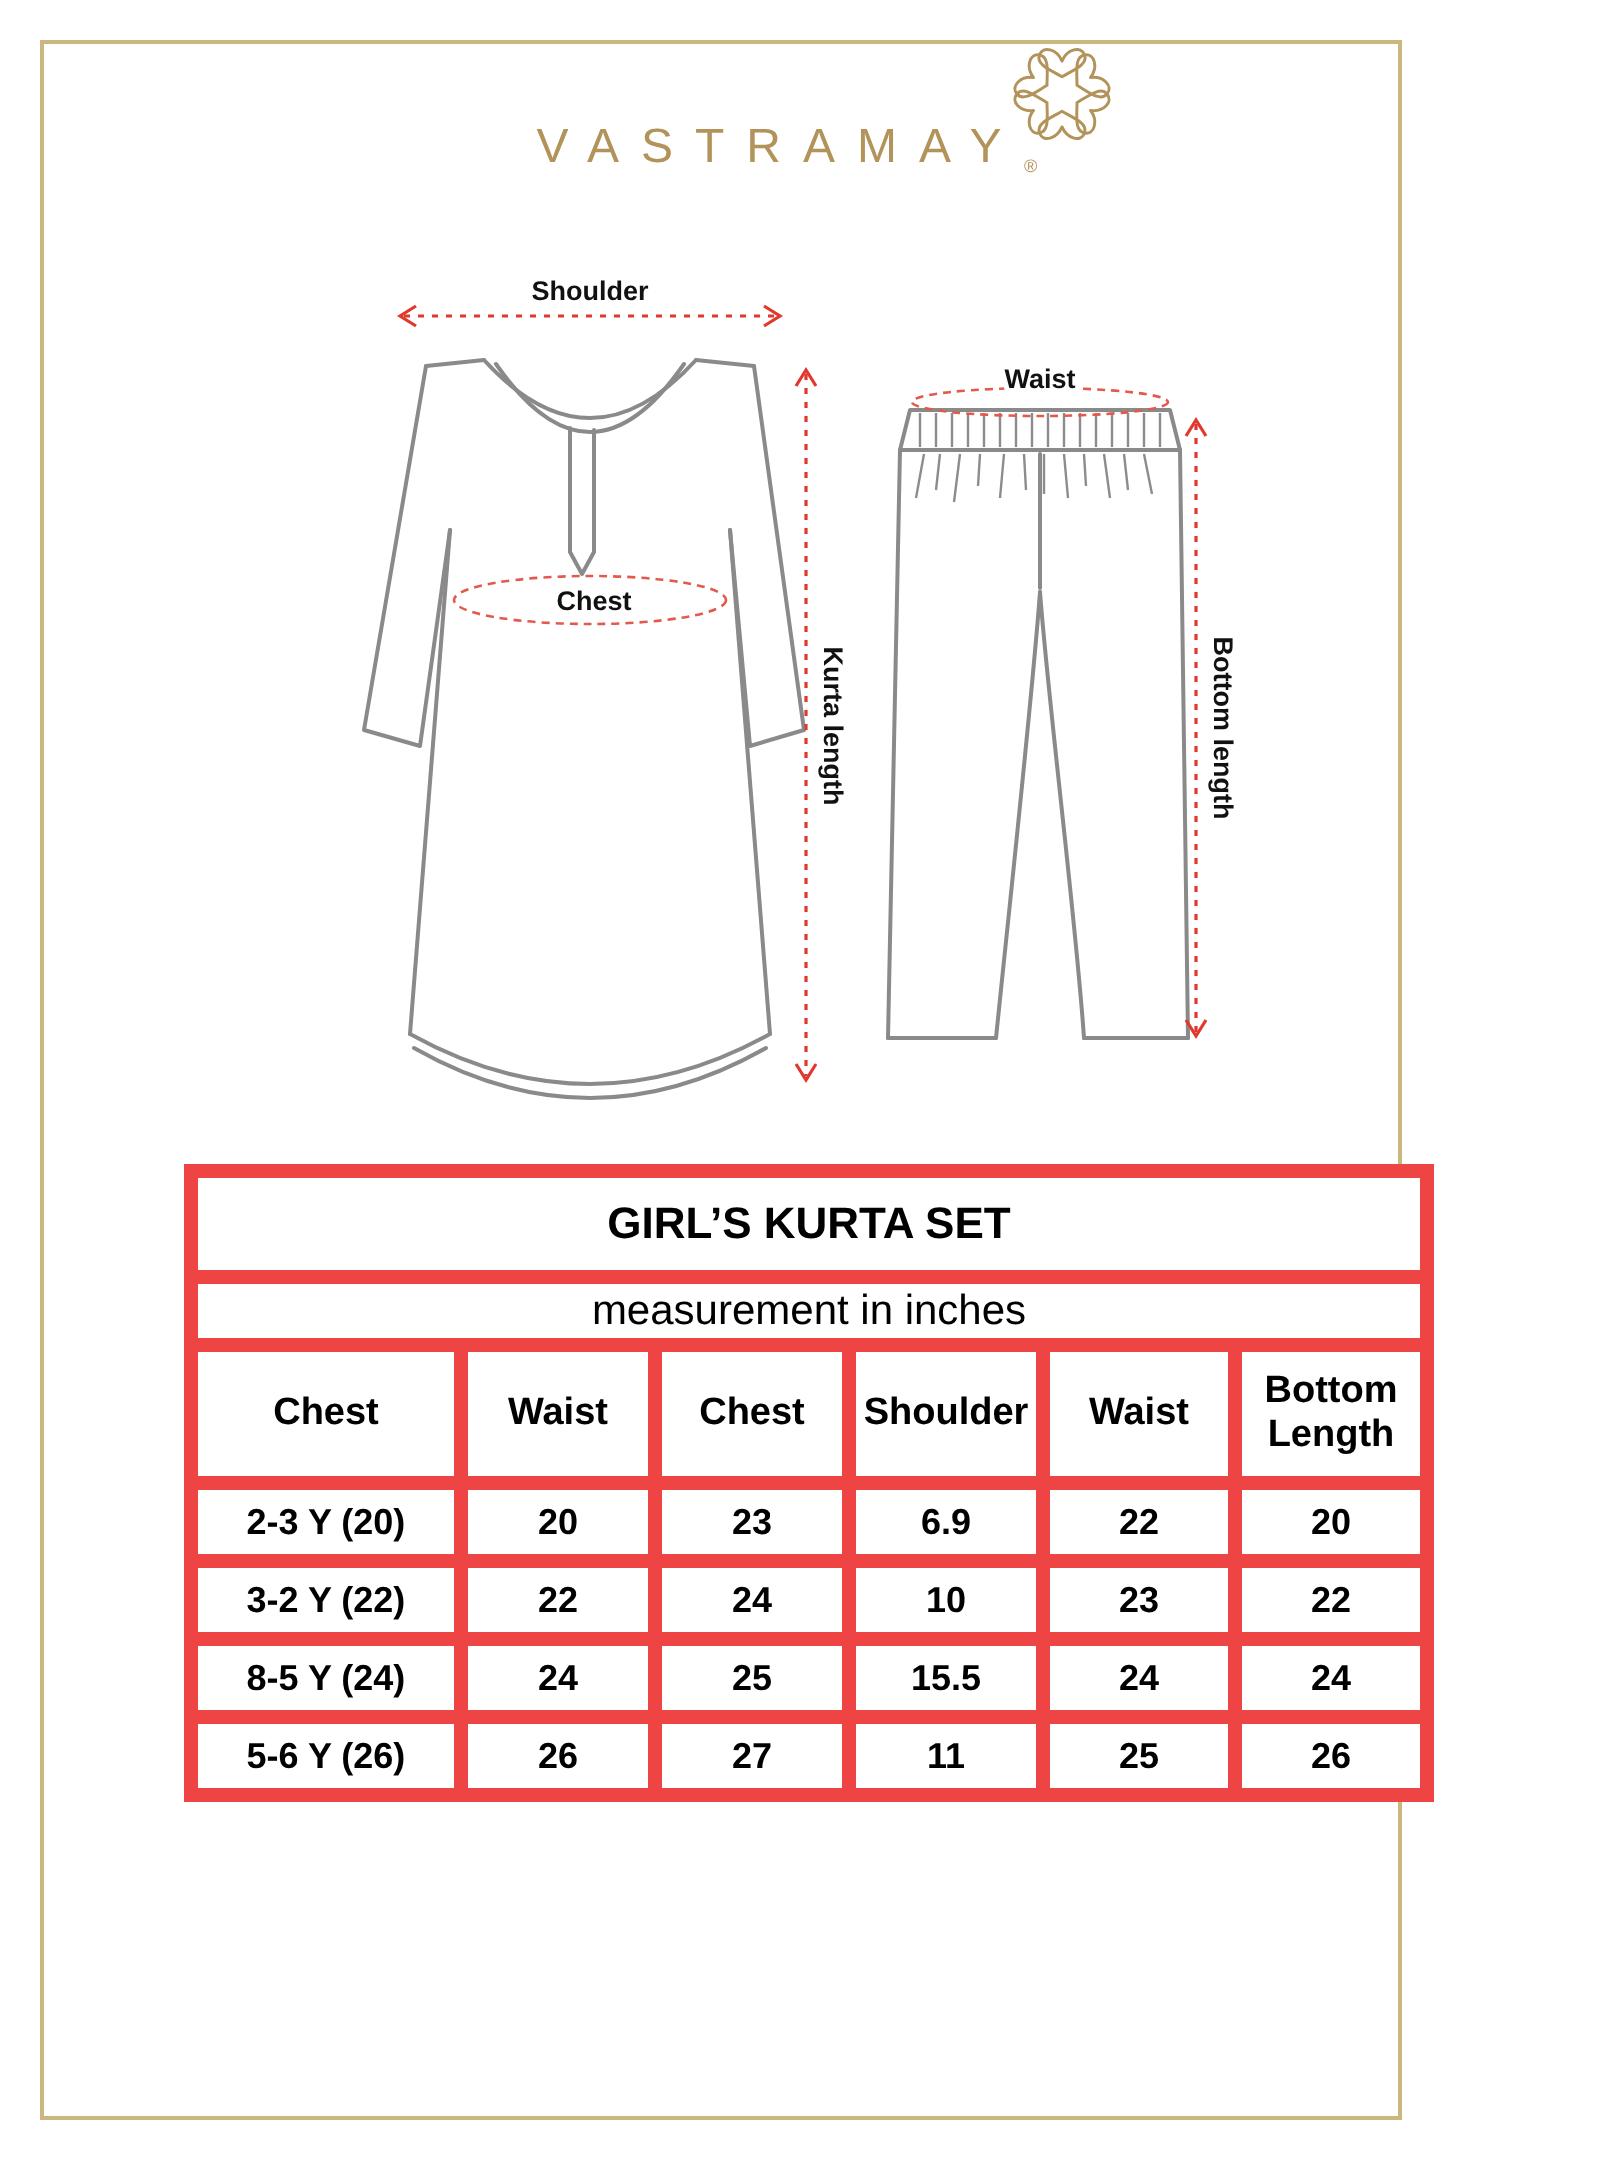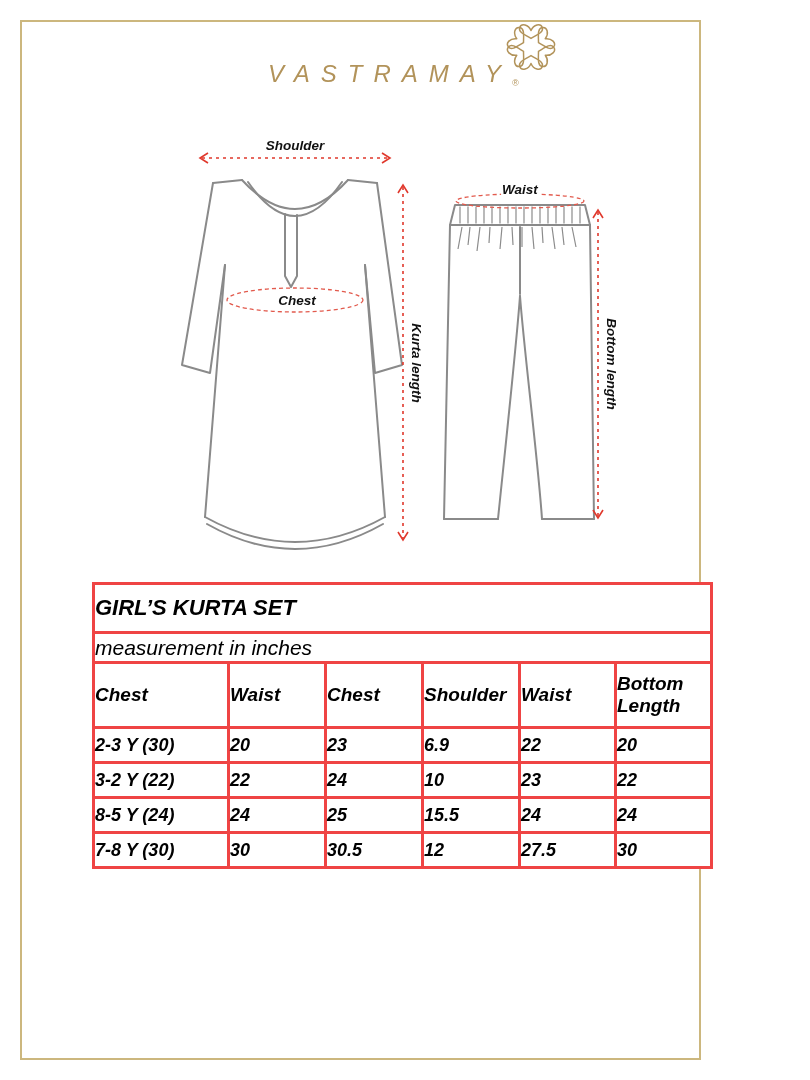--- a/index.html
+++ b/index.html
@@ -1,18 +1,18 @@
 <!DOCTYPE html>
 <html><head>
 <meta charset="utf-8">
 <style>
   html,body{margin:0;padding:0;background:#fff;}
   .page{
     position:relative;width:721px;height:1080px;background:#ffffff;
-    font-family:"Liberation Sans",sans-serif;overflow:hidden;font-style:italic;
+    font-family:"Liberation Sans",sans-serif;overflow:hidden;
   }
   .gold-frame{position:absolute;inset:20px;border:2px solid #ccb77e;pointer-events:none;}
 
   
   .wordmark{
     position:absolute;top:60px;left:0;width:780px;text-align:center;
     font-size:24px;font-weight:400;letter-spacing:11px;color:#b2935a;white-space:nowrap;
   }
   .reg-mark{position:absolute;top:78px;left:512px;font-size:9px;color:#b2935a;}
   .flower{position:absolute;left:505px;top:21px;width:52px;height:52px;}
@@ -22,21 +22,21 @@
   .diagram text{
     font-family:"Liberation Sans",sans-serif;font-weight:bold;font-size:13.5px;
     fill:#111;stroke:#ffffff;stroke-width:5px;paint-order:stroke;
   }
 
   
   table.size-chart{
     position:absolute;left:92px;top:582px;width:618px;
     border-collapse:collapse;table-layout:fixed;color:#000;background:#fff;
   }
-  table.size-chart td{border:3px solid #ef4444;text-align:left;vertical-align:middle;padding:0;}
+  table.size-chart td{border:7px solid #ef4444;text-align:center;vertical-align:middle;padding:0;}
   td.t-title{height:46px;font-size:22px;font-weight:bold;}
   td.t-sub{height:27px;font-size:21px;font-weight:400;}
   tr.t-head td{height:62px;font-size:19px;font-weight:bold;line-height:1.15;}
   tr.t-row td{height:32px;font-size:18px;font-weight:bold;}
 
   
   .note{
     position:absolute;left:40px;width:728px;top:976px;text-align:right;
     font-family:"DejaVu Sans",sans-serif;font-size:15px;line-height:25px;color:#141414;
   }
@@ -149,21 +149,21 @@
       </tr>
       <tr class="t-head">
         <td>Chest</td>
         <td>Waist</td>
         <td>Chest</td>
         <td>Shoulder</td>
         <td>Waist</td>
         <td>Bottom Length</td>
       </tr>
       <tr class="t-row">
-        <td>2-3 Y (30)</td>
+        <td>2-3 Y (20)</td>
         <td>20</td>
         <td>23</td>
         <td>6.9</td>
         <td>22</td>
         <td>20</td>
       </tr>
       <tr class="t-row">
         <td>3-2 Y (22)</td>
         <td>22</td>
         <td>24</td>
@@ -173,24 +173,24 @@
       </tr>
       <tr class="t-row">
         <td>8-5 Y (24)</td>
         <td>24</td>
         <td>25</td>
         <td>15.5</td>
         <td>24</td>
         <td>24</td>
       </tr>
       <tr class="t-row">
-        <td>7-8 Y (30)</td>
-        <td>30</td>
-        <td>30.5</td>
-        <td>12</td>
-        <td>27.5</td>
-        <td>30</td>
+        <td>5-6 Y (26)</td>
+        <td>26</td>
+        <td>27</td>
+        <td>11</td>
+        <td>25</td>
+        <td>26</td>
       </tr>
     </tbody>
   </table>
 
 
 </div>
 
 </body></html>

